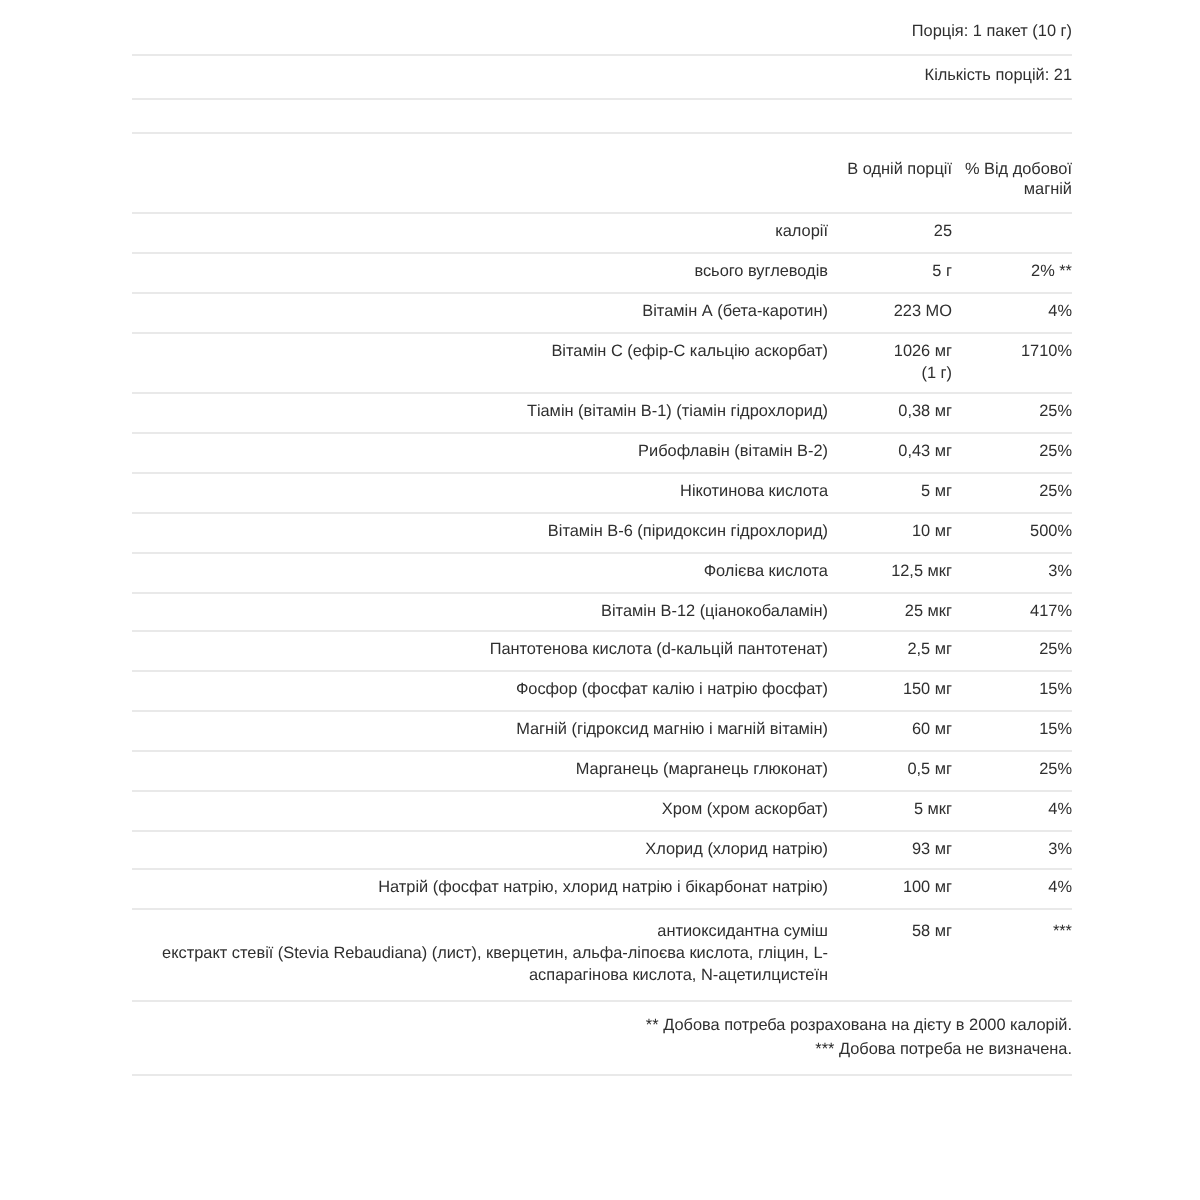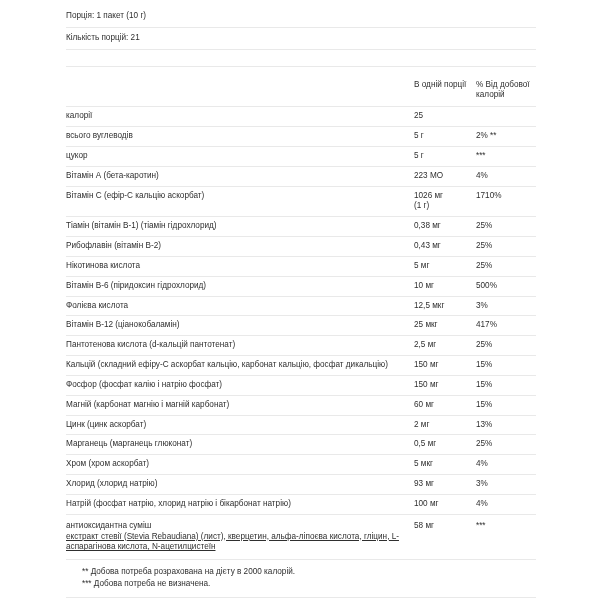--- a/index.html
+++ b/index.html
@@ -13,20 +13,21 @@
     font-family: "Liberation Sans", sans-serif;
     color: #2b2b2b;
     overflow: hidden;
   }
   .page {
     position: relative;
     width: 600px;
     height: 600px;
     box-sizing: border-box;
     padding: 6px 64px 0 66px;
+    text-align: right;
   }
   .facts-table {
     width: 470px;
     border-collapse: collapse;
     table-layout: fixed;
   }
   .facts-table td {
     border-top: 1px solid #e9e9e9;
     padding: 4px 0 4px 0;
     font-size: 8.2px;
@@ -57,21 +58,21 @@
   .serving-row td {
     padding-top: 5px;
     padding-bottom: 5px;
   }
 
   .blend-row td {
     padding-top: 6px;
     padding-bottom: 6px;
   }
   .blend-title { display: block; }
-  .blend-body  { display: block; text-decoration: underline; }
+  .blend-body  { display: block; }
 
   .footnotes {
     width: 470px;
     border-top: 1px solid #e9e9e9;
     border-bottom: 1px solid #e9e9e9;
     padding: 6px 0 7px 0;
     font-size: 8.2px;
     line-height: 1.45;
     color: #2f2f2f;
   }
@@ -98,39 +99,34 @@
         <td class="col-name" colspan="3">Кількість порцій: 21</td>
       </tr>
 
       <tr class="spacer-row">
         <td colspan="3"></td>
       </tr>
 
       <tr class="head-row">
         <td class="col-name"></td>
         <td class="col-amount">В одній порції</td>
-        <td class="col-dv">% Від добової калорій</td>
+        <td class="col-dv">% Від добової магній</td>
       </tr>
 
     </tbody>
     <tbody id="rows-body">
         <tr>
           <td class="col-name">калорії</td>
           <td class="col-amount">25</td>
           <td class="col-dv"></td>
         </tr>
         <tr>
           <td class="col-name">всього вуглеводів</td>
           <td class="col-amount">5 г</td>
           <td class="col-dv">2% **</td>
-        </tr>
-        <tr>
-          <td class="col-name">цукор</td>
-          <td class="col-amount">5 г</td>
-          <td class="col-dv">***</td>
         </tr>
         <tr>
           <td class="col-name">Вітамін А (бета-каротин)</td>
           <td class="col-amount">223 МО</td>
           <td class="col-dv">4%</td>
         </tr>
         <tr>
           <td class="col-name">Вітамін C (ефір-C кальцію аскорбат)</td>
           <td class="col-amount" style="white-space: pre-line; margin-left: 26px;">1026 мг
 (1 г)</td>
@@ -165,38 +161,28 @@
           <td class="col-name">Вітамін B-12 (ціанокобаламін)</td>
           <td class="col-amount">25 мкг</td>
           <td class="col-dv">417%</td>
         </tr>
         <tr>
           <td class="col-name">Пантотенова кислота (d-кальцій пантотенат)</td>
           <td class="col-amount">2,5 мг</td>
           <td class="col-dv">25%</td>
         </tr>
         <tr>
-          <td class="col-name">Кальцій (складний ефіру-C аскорбат кальцію, карбонат кальцію, фосфат дикальцію)</td>
-          <td class="col-amount">150 мг</td>
-          <td class="col-dv">15%</td>
-        </tr>
-        <tr>
           <td class="col-name">Фосфор (фосфат калію і натрію фосфат)</td>
           <td class="col-amount">150 мг</td>
           <td class="col-dv">15%</td>
         </tr>
         <tr>
-          <td class="col-name">Магній (карбонат магнію і магній карбонат)</td>
+          <td class="col-name">Магній (гідроксид магнію і магній вітамін)</td>
           <td class="col-amount">60 мг</td>
           <td class="col-dv">15%</td>
-        </tr>
-        <tr>
-          <td class="col-name">Цинк (цинк аскорбат)</td>
-          <td class="col-amount">2 мг</td>
-          <td class="col-dv">13%</td>
         </tr>
         <tr>
           <td class="col-name">Марганець (марганець глюконат)</td>
           <td class="col-amount">0,5 мг</td>
           <td class="col-dv">25%</td>
         </tr>
         <tr>
           <td class="col-name">Хром (хром аскорбат)</td>
           <td class="col-amount">5 мкг</td>
           <td class="col-dv">4%</td>

